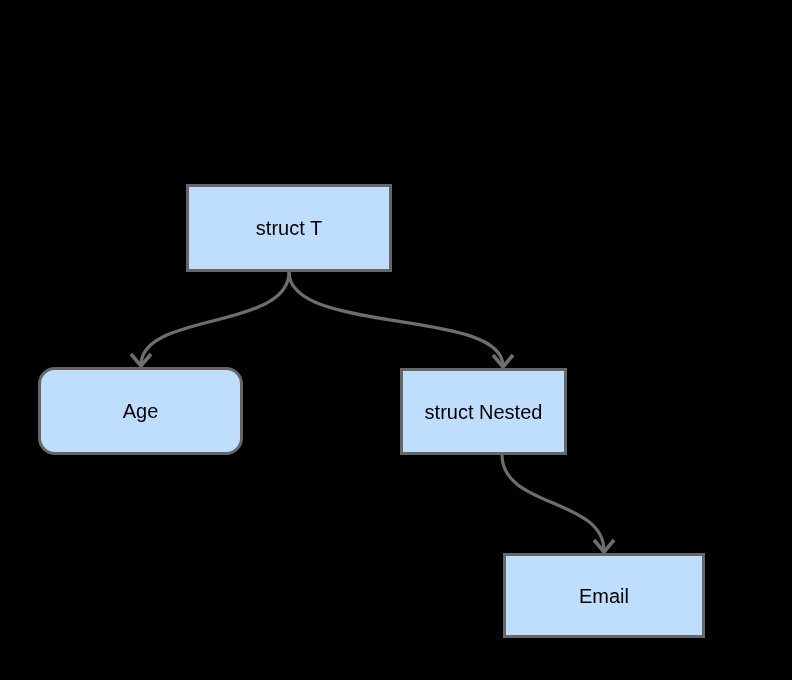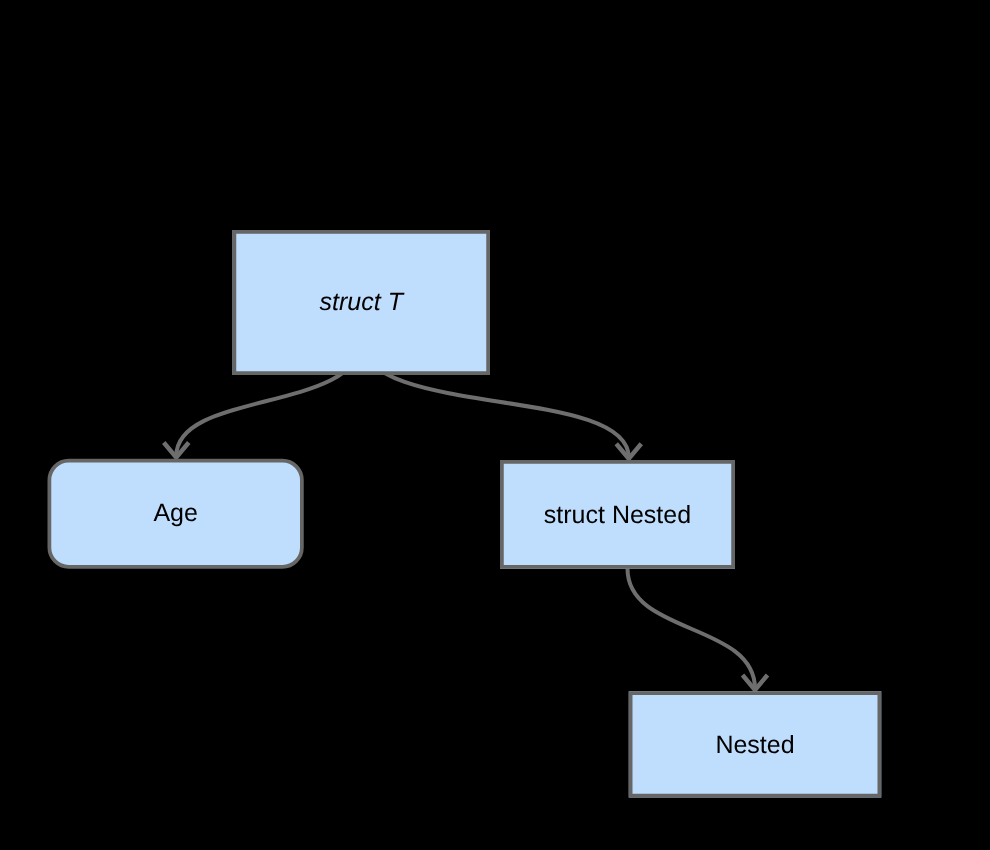--- a/index.html
+++ b/index.html
@@ -42,23 +42,23 @@
     display: flex;
     align-items: center;
     justify-content: center;
   }
   .node-label {
     color: #000000;
     font-size: 20px;
     line-height: 1;
     white-space: nowrap;
   }
-  .node-struct-t      { left: 186px; top: 184px; width: 206px; height: 116px; font-style: italic; }
+  .node-struct-t      { left: 186px; top: 184px; width: 206px; height: 88px; }
   .node-age           { left: 38px;  top: 367px; width: 205px; height: 88px; border-radius: 17px; }
-  .node-struct-nested { left: 400px; top: 368px; width: 188px; height: 87px; }
+  .node-struct-nested { left: 400px; top: 368px; width: 167px; height: 87px; }
   .node-email         { left: 503px; top: 553px; width: 202px; height: 85px; }
 </style>
 </head>
 <body>
 
 <div class="canvas">
 
   <svg class="edge-layer" viewBox="0 0 792 680" xmlns="http://www.w3.org/2000/svg">
 
     <path class="edge" d="M 289 272 C 289 330, 141 312, 141 365"></path>
@@ -77,16 +77,16 @@
 
   <div class="node node-age">
     <span class="node-label">Age</span>
   </div>
 
   <div class="node node-struct-nested">
     <span class="node-label">struct Nested</span>
   </div>
 
   <div class="node node-email">
-    <span class="node-label">Nested</span>
+    <span class="node-label">Email</span>
   </div>
 
 </div>
 
 </body></html>

